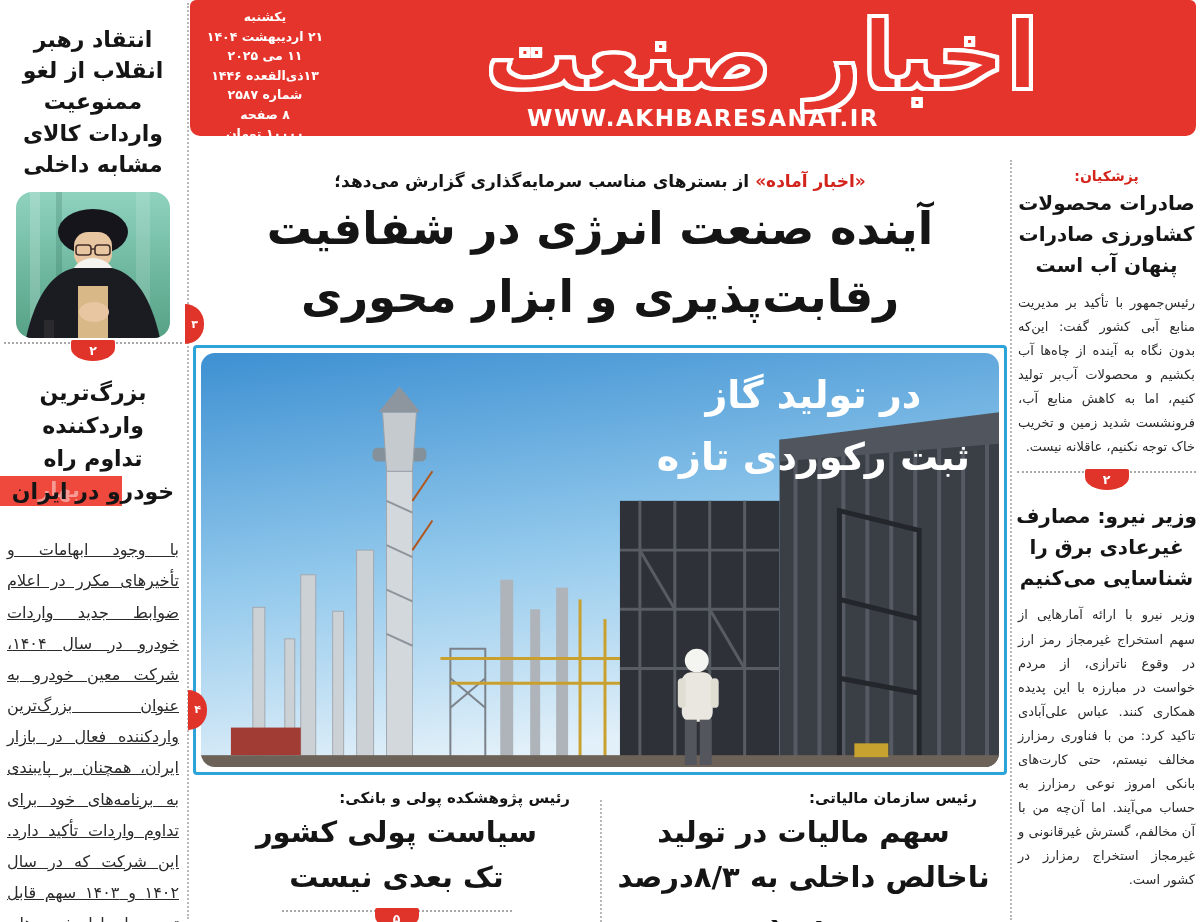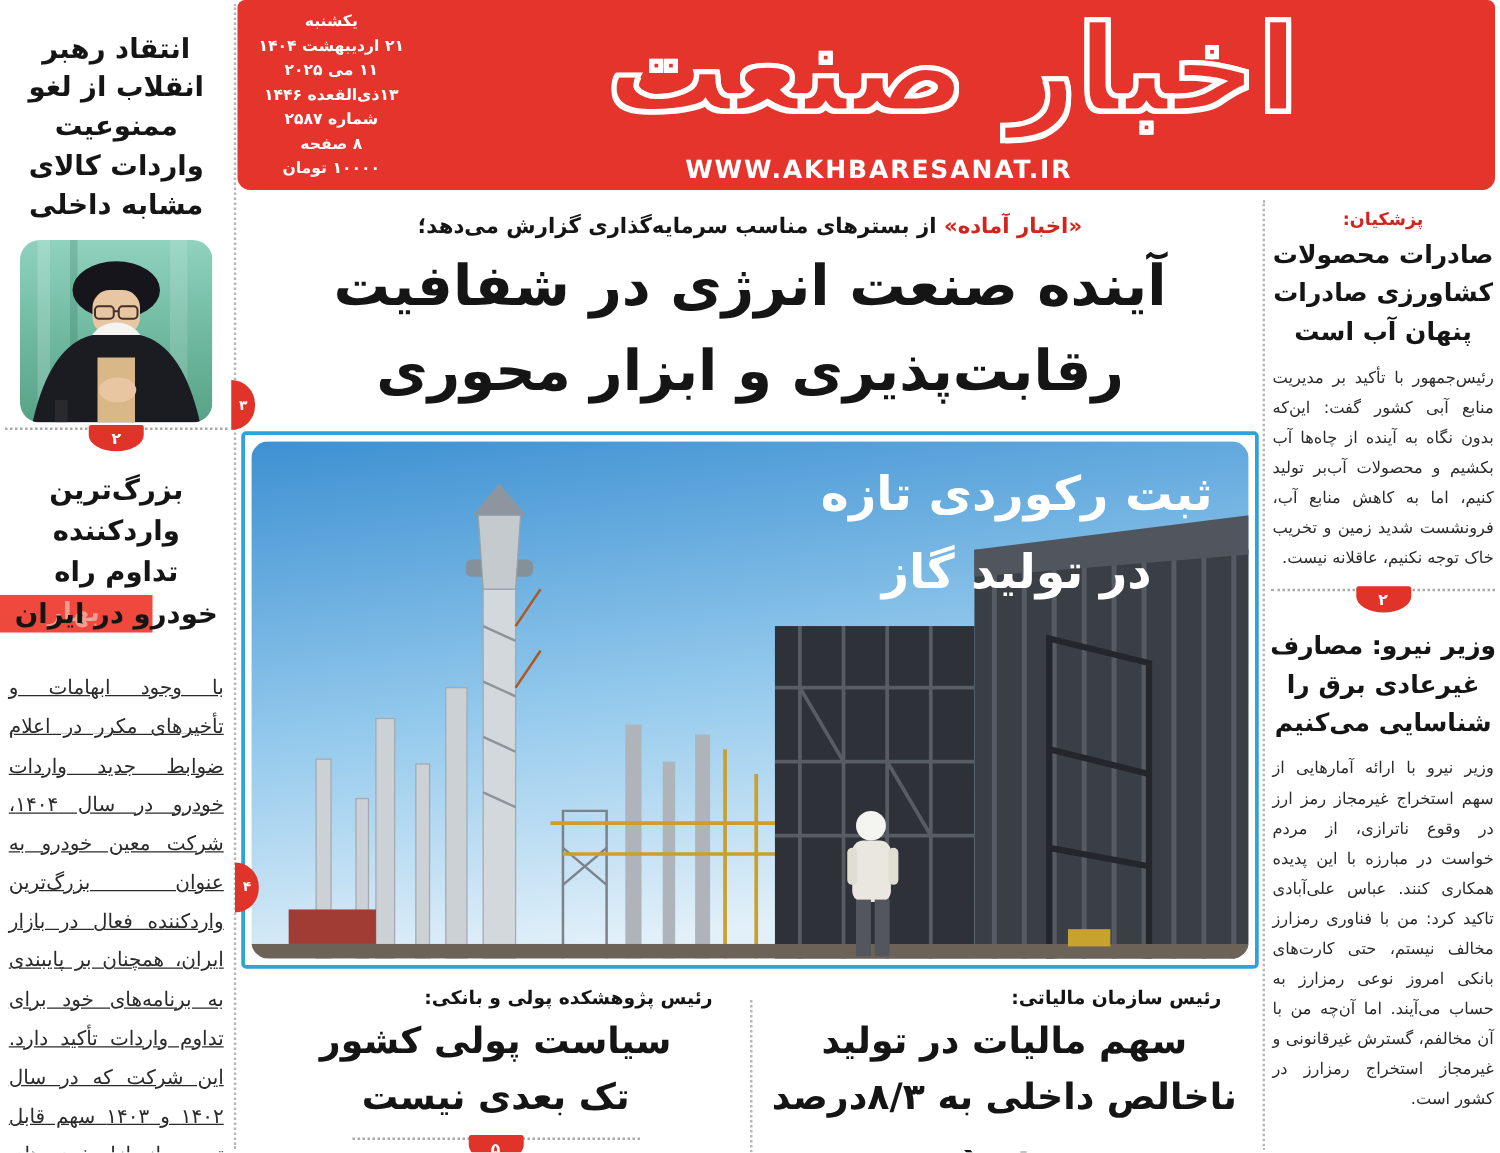--- a/index.html
+++ b/index.html
@@ -1,31 +1,31 @@
 <!DOCTYPE html>
 <html lang="fa"><head>
 <meta charset="utf-8">
 <style>
   * { margin:0; padding:0; box-sizing:border-box; }
   html,body { background:#fff; }
   body { font-family:"DejaVu Sans", sans-serif; width:1200px; height:922px; }
   .page { position:relative; width:1200px; height:922px; background:#fff; overflow:hidden; direction:rtl; }
 
   
-  .masthead { position:absolute; left:190px; top:0; width:1006px; height:152px;
+  .masthead { position:absolute; left:190px; top:0; width:1006px; height:136px;
               background:#e5342c; border-radius:6px 6px 10px 10px; direction:ltr; }
   .masthead-dates { position:absolute; left:10px; top:7px; width:130px; color:#fff;
               font-size:12.5px; font-weight:bold; text-align:center; line-height:19.5px; direction:rtl; }
   .masthead-logo { position:absolute; left:150px; right:12px; top:-8px; height:128px;
               display:flex; align-items:center; justify-content:center;
               font-size:96px; font-weight:bold; color:#e5342c; white-space:nowrap;
               -webkit-text-stroke:4px #ffffff;
               text-shadow:0 0 2px #fff,0 0 2px #fff,2px 2px 0 #fff,-2px -2px 0 #fff,2px -2px 0 #fff,-2px 2px 0 #fff; }
   .masthead-site { position:absolute; left:240px; right:220px; bottom:5px; text-align:center;
-              color:#fff; font-size:20px; font-weight:bold; letter-spacing:1.5px; direction:ltr; }
+              color:#fff; font-size:23px; font-weight:bold; letter-spacing:1.5px; direction:ltr; }
 
   
   .vdiv { position:absolute; width:0; border-left:2px dotted #b8b8b8; }
   .vdiv-left  { left:187px;  top:3px;   height:916px; }
   .vdiv-right { left:1010px; top:160px; height:760px; }
   .vdiv-mid   { left:600px;  top:800px; height:122px; }
 
   
   .hl { font-weight:bold; color:#151515; text-align:center; }
   .body-txt { text-align:justify; color:#2b2b2b; }
@@ -168,22 +168,22 @@
     <div class="hl main-hl">
       <div>آینده صنعت انرژی در شفافیت</div>
       <div>رقابت‌پذیری و ابزار محوری</div>
     </div>
 
     <div class="badge-side" style="left:-8px; top:148px;">۳</div>
 
     <div class="figure">
       <div class="badge-side" style="left:-8px; top:342px;">۴</div>
       <div class="overlay-hl">
+        <div>در تولید گاز</div>
         <div>ثبت رکوردی تازه</div>
-        <div>در تولید گاز</div>
       </div>
       <div class="figure-inner">
         <svg viewBox="0 0 800 420" preserveAspectRatio="none">
           <defs>
             <linearGradient id="sky" x1="0" y1="0" x2="0.25" y2="1">
               <stop offset="0" stop-color="#3d90d2"></stop>
                 <stop offset="0.55" stop-color="#93c9ec"></stop>
                 <stop offset="1" stop-color="#e2f0f9"></stop>
             </linearGradient>
           </defs>

